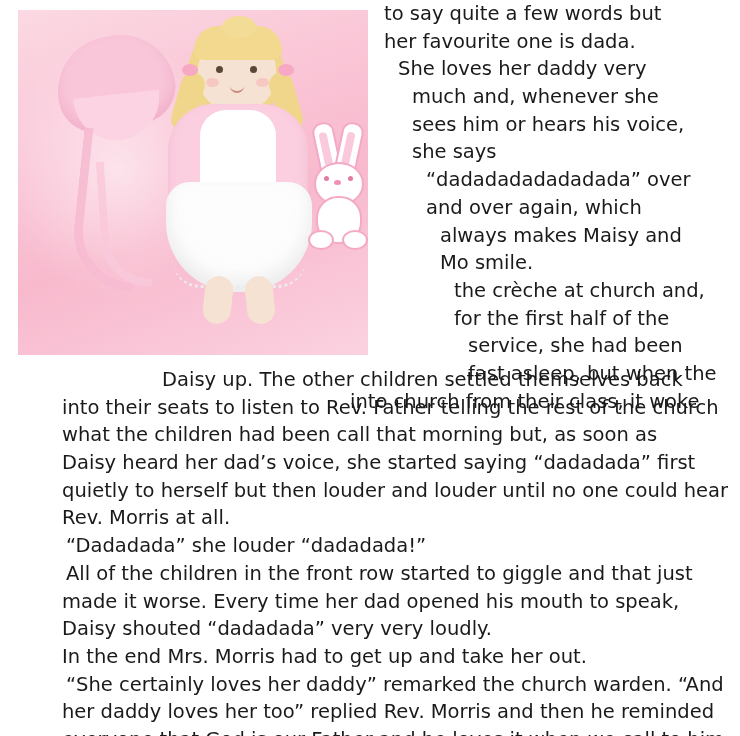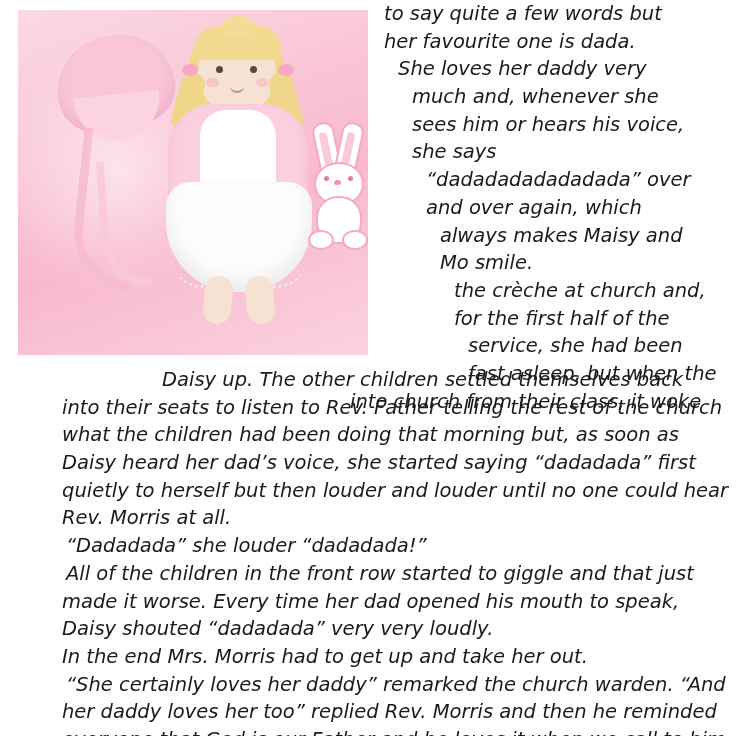--- a/index.html
+++ b/index.html
@@ -13,21 +13,20 @@
     font-family: "DejaVu Sans", sans-serif;
     color: #1a1a1a;
     overflow: hidden;
     position: relative;
   }
   .page {
     position: relative;
     width: 688px;
     height: 736px;
     box-sizing: border-box;
-    font-style: italic;
   }
 
   
   .photo {
     position: absolute;
     left: 18px;
     top: 10px;
     width: 350px;
     height: 345px;
     background: linear-gradient(160deg, #fbd9e3 0%, #fac5d6 35%, #f8b9cd 60%, #fbd2e0 100%);
@@ -250,21 +249,21 @@
     <p class="r-line c5">the crèche at church and,</p>
     <p class="r-line c5">for the first half of the</p>
     <p class="r-line c6">service, she had been</p>
     <p class="r-line c6">fast asleep, but when the</p>
     <p class="r-line" style="margin-left:-34px">into church from their class, it woke</p>
   </div>
 
   <div class="full-text">
     <p style="padding-left:100px">Daisy up. The other children settled themselves back</p>
     <p>into their seats to listen to Rev. Father telling the rest of the church</p>
-    <p>what the children had been doing that morning but, as soon as</p>
+    <p>what the children had been call that morning but, as soon as</p>
     <p>Daisy heard her dad’s voice, she started saying “dadadada” first</p>
     <p>quietly to herself but then louder and louder until no one could hear</p>
     <p>Rev. Morris at all.</p>
     <p style="padding-left:4px">“Dadadada” she louder “dadadada!”</p>
     <p style="padding-left:4px"> All of the children in the front row started to giggle and that just</p>
     <p>made it worse. Every time her dad opened his mouth to speak,</p>
     <p>Daisy shouted “dadadada” very very loudly.</p>
     <p>In the end Mrs. Morris had to get up and take her out.</p>
     <p style="padding-left:4px">“She certainly loves her daddy” remarked the church warden. “And</p>
     <p>her daddy loves her too” replied Rev. Morris and then he reminded</p>

